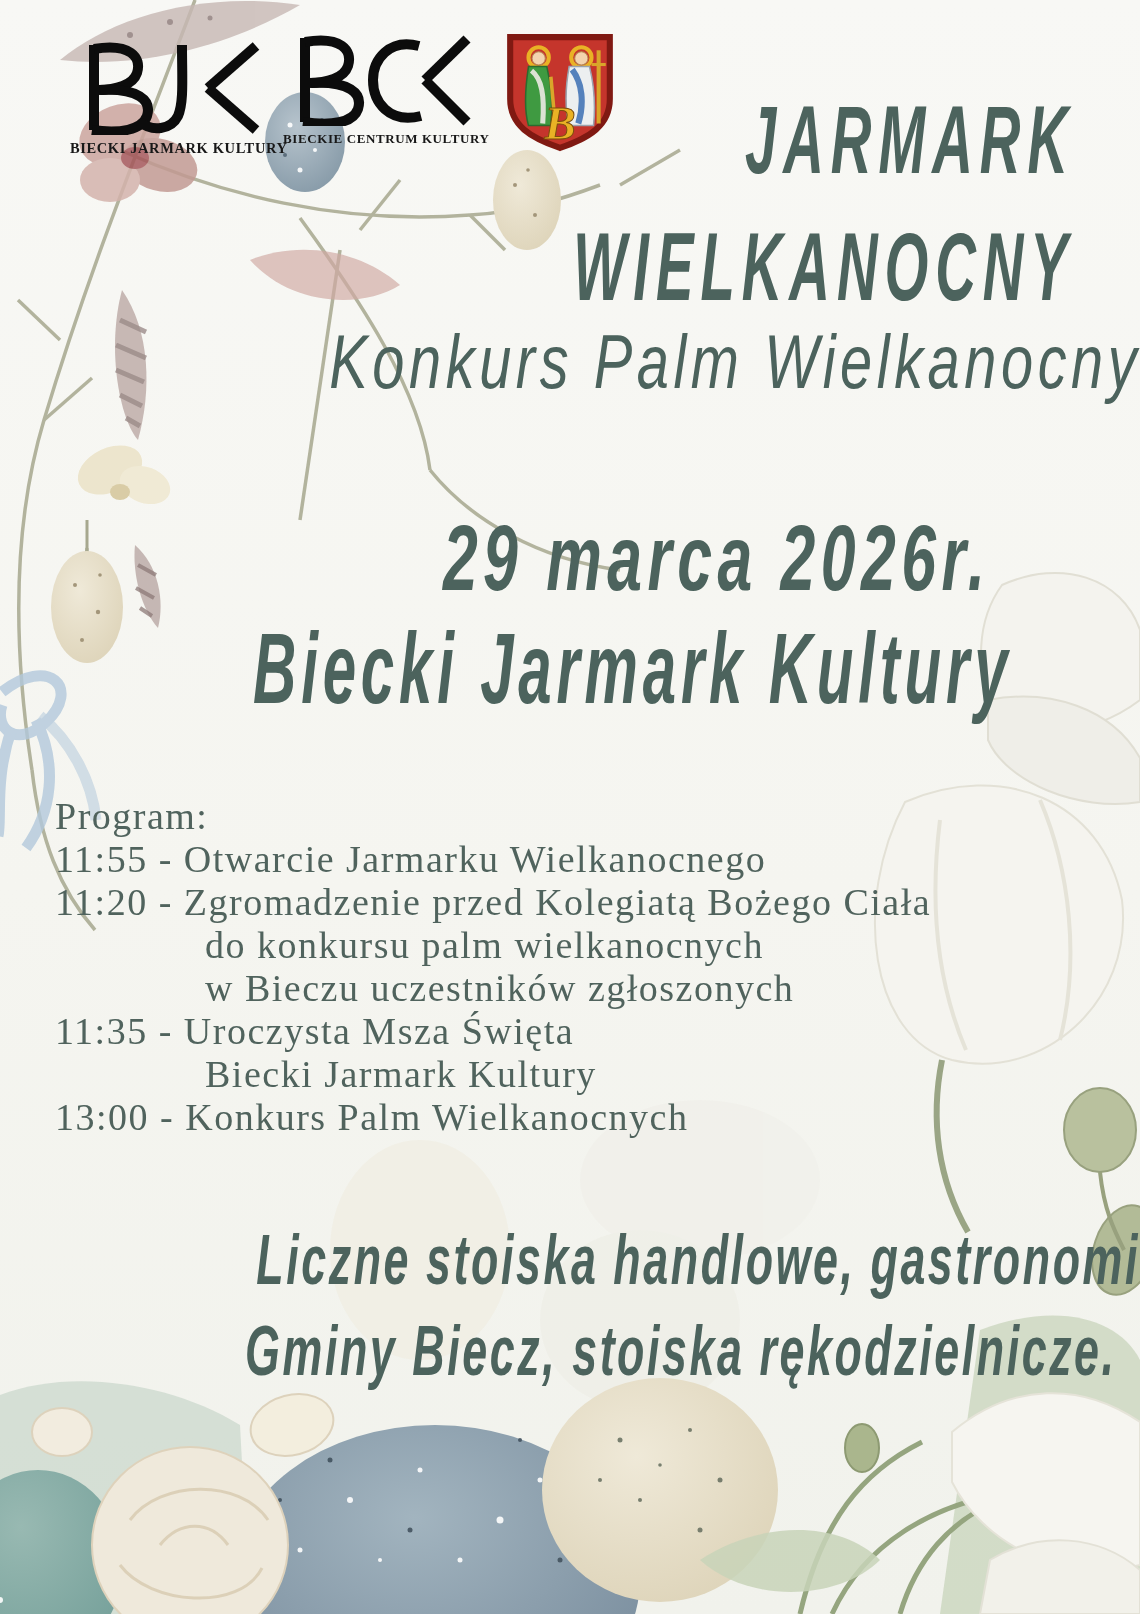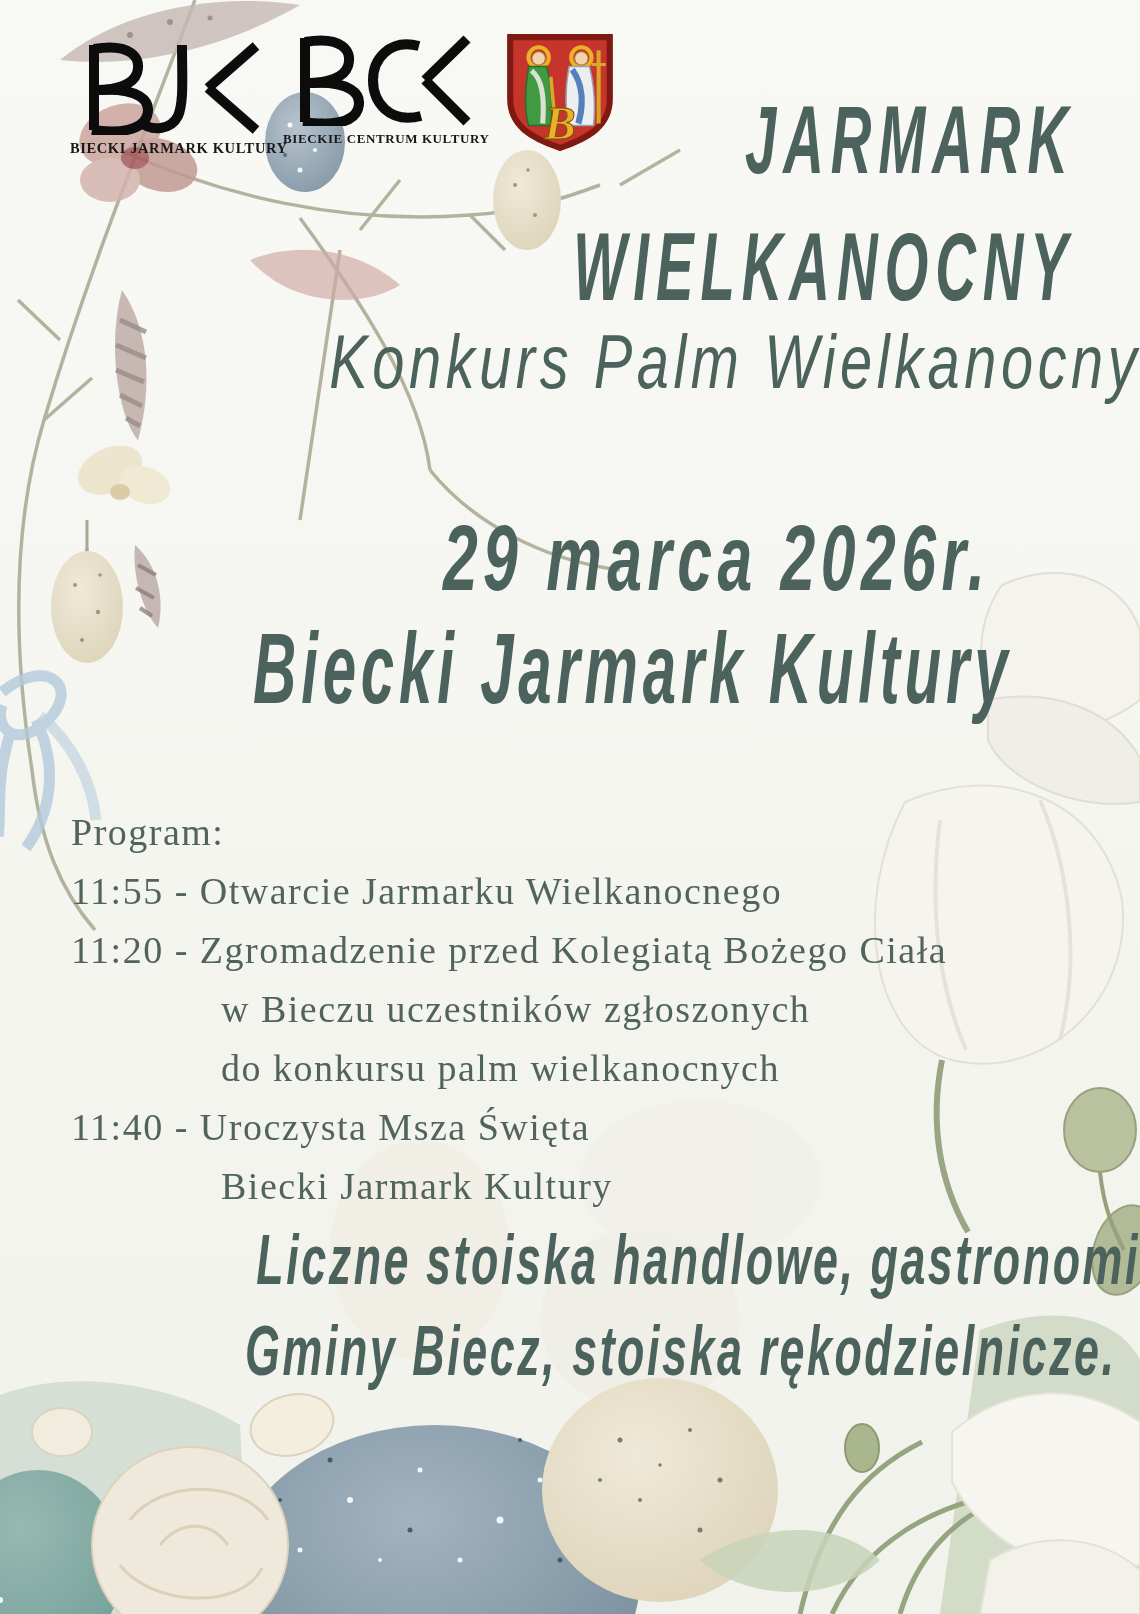--- a/index.html
+++ b/index.html
@@ -31,21 +31,21 @@
   .dateline{left:294px;right:0;top:512px;text-align:center;line-height:92px;}
   .dateline .sq{font-weight:bold;font-size:92px;letter-spacing:8px;
     transform:scaleX(.68);transform-origin:center;}
   .venueline{left:0;right:0;top:618px;text-align:center;line-height:100px;}
   .venueline .sq{font-weight:bold;font-size:100px;letter-spacing:8px;
     transform:scaleX(.60);transform-origin:center;}
 
   
   .program{left:55px;top:795px;width:960px;font-family:"Liberation Serif",serif;
     font-size:38px;line-height:43px;letter-spacing:1.5px;color:#50635d;}
-  .program p{margin:16px;}
+  .program p{margin:0;}
   .program p.cont{padding-left:150px;}
 
   
   .footer{left:0;right:0;top:1224px;text-align:center;line-height:72px;}
   .footer p{margin:0;}
   .footer .sq{font-weight:bold;font-size:70px;letter-spacing:4px;
     transform:scaleX(.64);transform-origin:center;}
 </style>
 </head>
 <body>
@@ -277,24 +277,25 @@
   </div>
 
   <div class="layer venueline green">
     <span class="sq">Biecki Jarmark Kultury</span>
   </div>
 
   <div class="layer program">
     <p>Program:</p>
     <p>11:55 - Otwarcie Jarmarku Wielkanocnego</p>
     <p>11:20 - Zgromadzenie przed Kolegiatą Bożego Ciała</p>
+    <p class="cont">do konkursu palm wielkanocnych</p>
     <p class="cont">w Bieczu uczestników zgłoszonych</p>
-    <p class="cont">do konkursu palm wielkanocnych</p>
-    <p>11:40 - Uroczysta Msza Święta</p>
+    <p>11:35 - Uroczysta Msza Święta</p>
     <p class="cont">Biecki Jarmark Kultury</p>
+    <p>13:00 - Konkurs Palm Wielkanocnych</p>
   </div>
 
   <div class="layer footer green">
     <p><span class="sq">Liczne stoiska handlowe, gastronomia</span></p>
     <p><span class="sq">Gminy Biecz, stoiska rękodzielnicze.</span></p>
   </div>
 
 </div>
 
 </body></html>

